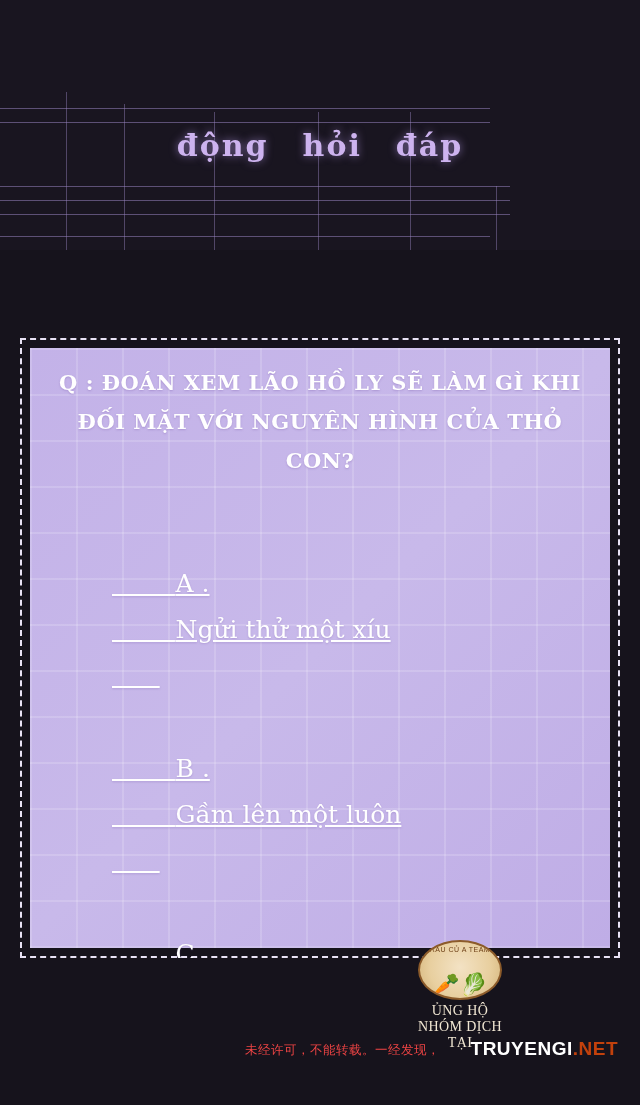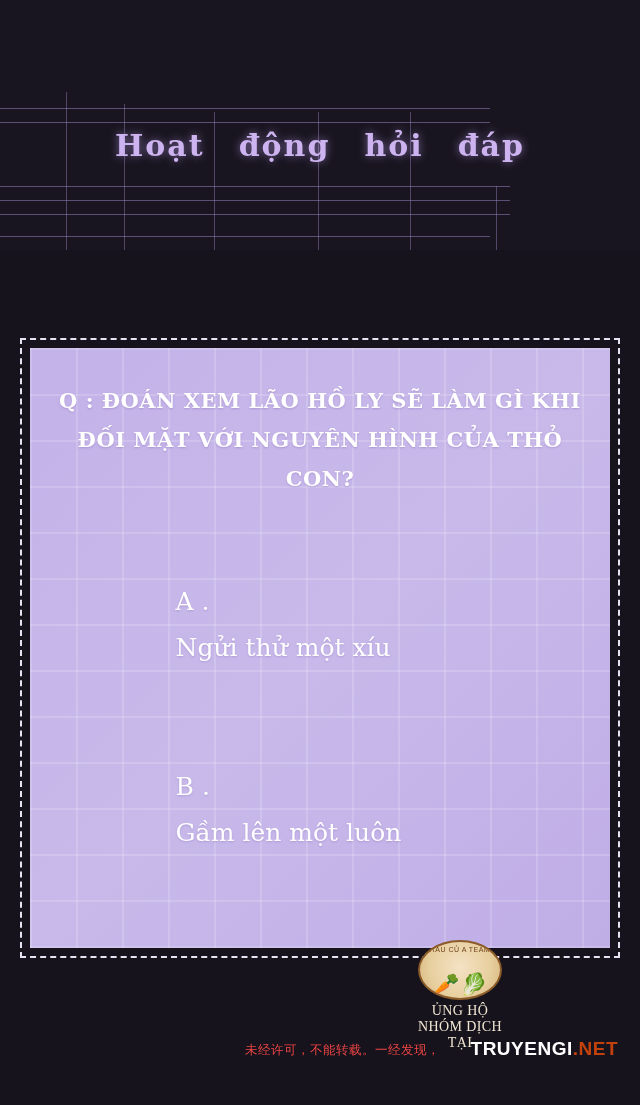--- a/index.html
+++ b/index.html
@@ -77,42 +77,42 @@
     padding: 8px;
   }
   .card-inner {
     width: 100%;
     height: 100%;
     background:
       repeating-linear-gradient(to right, rgba(255,255,255,0.16) 0 2px, rgba(255,255,255,0) 2px 46px),
       repeating-linear-gradient(to bottom, rgba(255,255,255,0.16) 0 2px, rgba(255,255,255,0) 2px 46px),
       linear-gradient(135deg, #c3b2e8 0%, #c8b9ea 50%, #bfadE6 100%);
     position: relative;
-    padding: 34px 28px 20px 28px;
+    padding: 16px 28px 20px 28px;
   }
   .q-title {
     color: #ffffff;
     font-family: "DejaVu Serif", serif;
     font-weight: bold;
     font-size: 21px;
     letter-spacing: 0.5px;
     text-align: center;
     line-height: 1.85;
     text-shadow: 0 1px 2px rgba(120,90,170,0.35);
   }
   .answers {
     margin-top: 34px;
     padding-left: 54px;
     color: #ffffff;
     font-family: "DejaVu Serif", serif;
     font-size: 25px;
     line-height: 1.85;
     text-shadow: 0 1px 2px rgba(120,90,170,0.3);
   }
-  .answer-line { white-space: pre-wrap; }
+  .answer-line { white-space: pre-wrap; text-decoration: underline; }
   .answer-cont { padding-left: 52px; }
 
   
   .footer {
     position: absolute;
     left: 0;
     top: 958px;
     width: 640px;
     height: 147px;
     background: #16131c;
@@ -197,21 +197,20 @@
     <div class="hline" style="top:214px; left:-30px; width:540px;"></div>
     <div class="hline" style="top:236px; left:-30px; width:520px;"></div>
     <div class="vline" style="left:66px; top:92px; height:158px;"></div>
     <div class="vline" style="left:124px; top:104px; height:146px;"></div>
     <div class="vline" style="left:214px; top:112px; height:138px;"></div>
     <div class="vline" style="left:318px; top:112px; height:138px;"></div>
     <div class="vline" style="left:410px; top:112px; height:138px;"></div>
     <div class="vline" style="left:496px; top:186px; height:64px;"></div>
   </div>
   <div class="banner-title">
-    <span>Hoạt</span>
     <span>động</span>
     <span>hỏi</span>
     <span>đáp</span>
   </div>
 </div>
 
 <div class="card-outer">
   <div class="card-inner">
     <div class="q-title">
       <div>Q : ĐOÁN XEM LÃO HỒ LY SẼ LÀM GÌ KHI</div>

